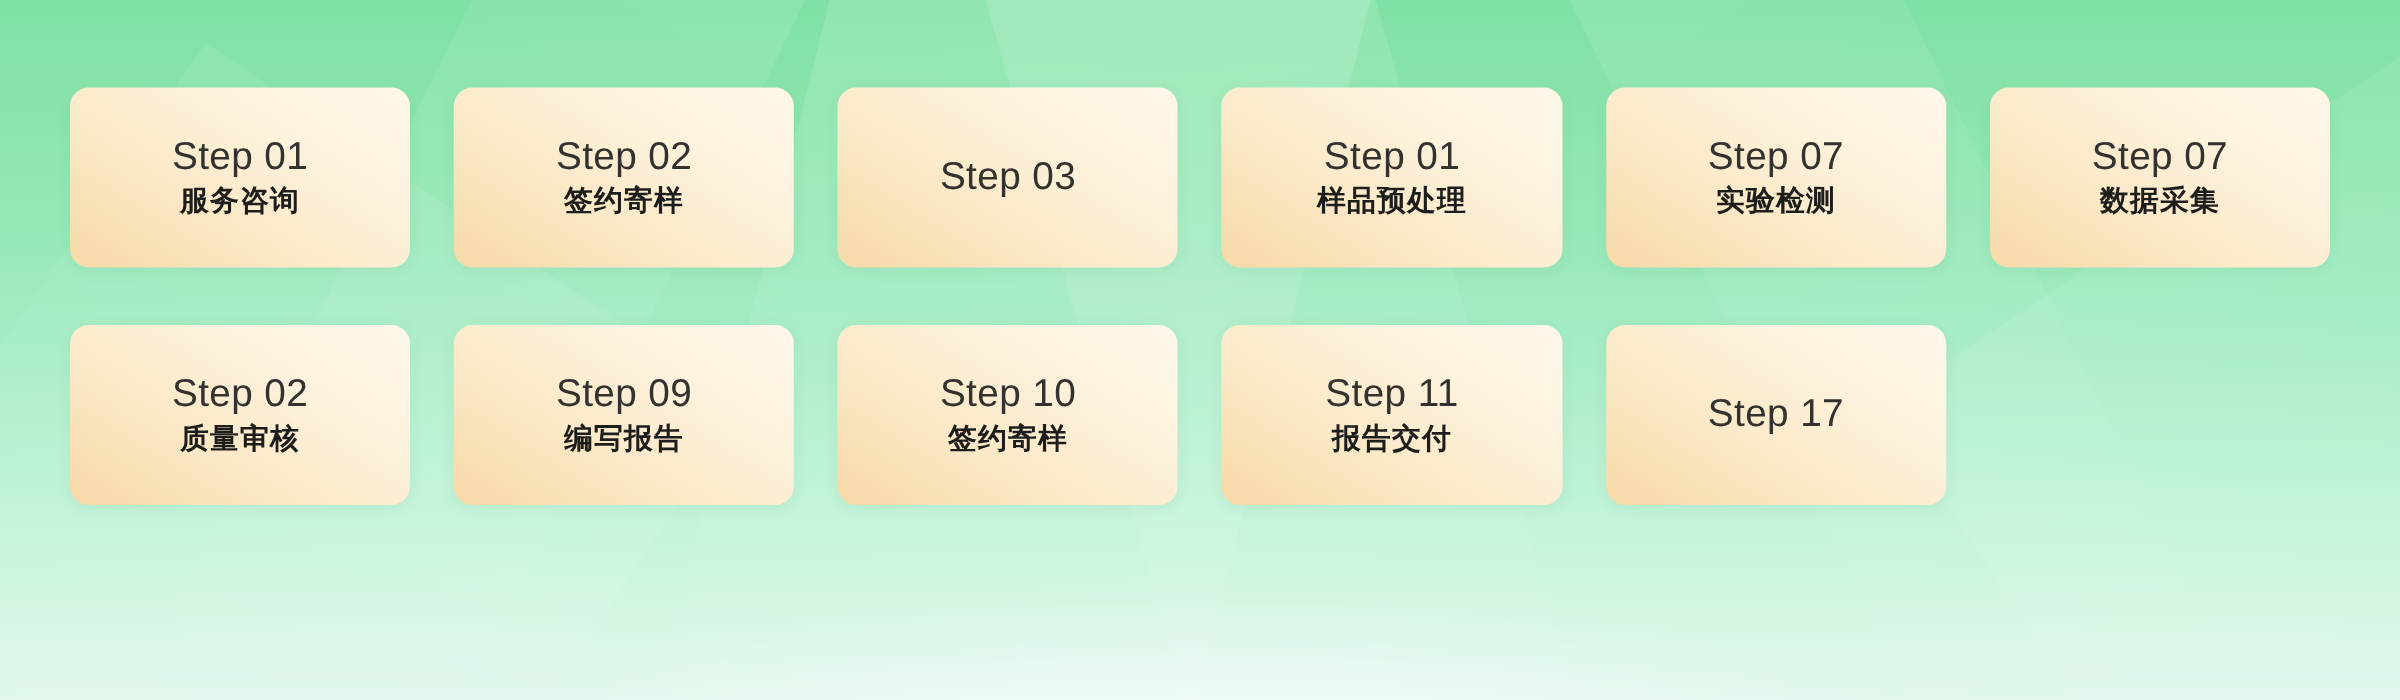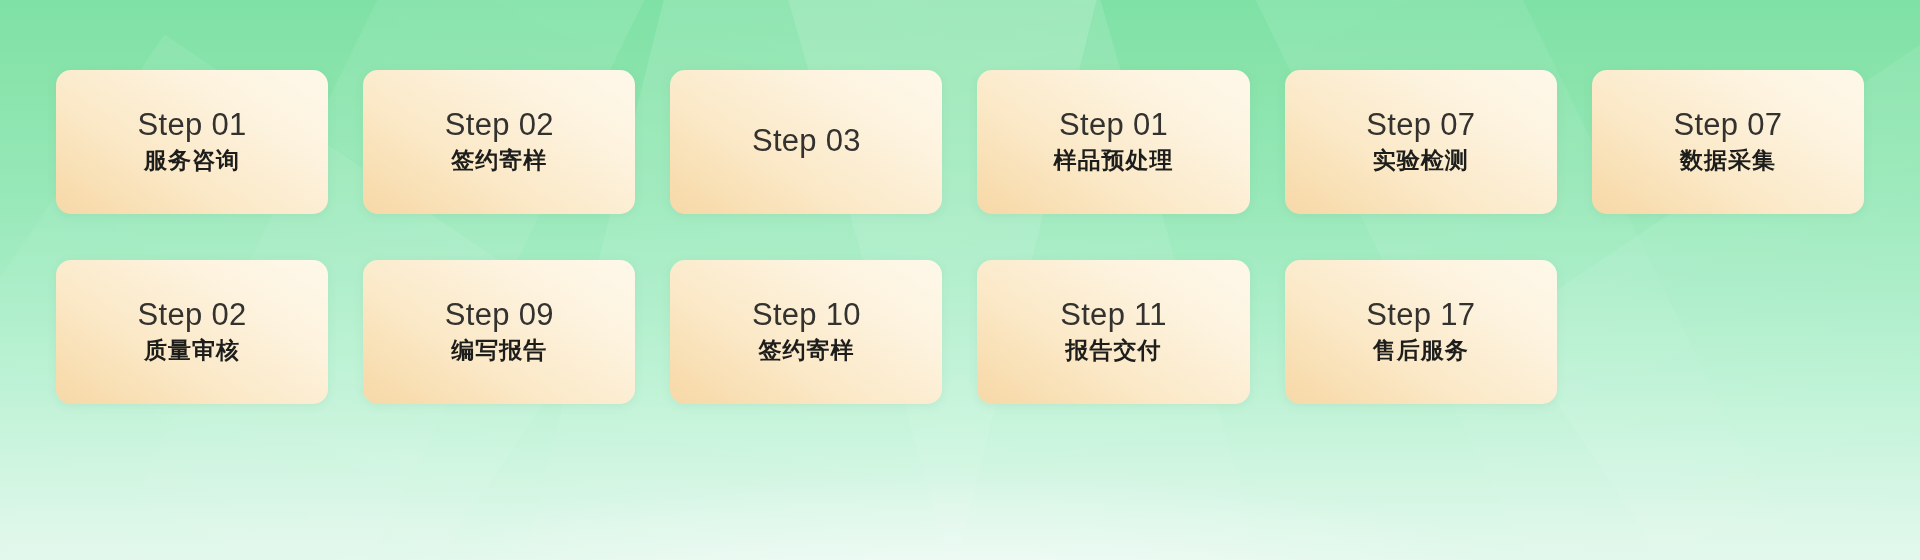--- a/index.html
+++ b/index.html
@@ -196,17 +196,16 @@
       <div class="step-title">签约寄样</div>
     </div>
 
     <div class="step-card">
       <div class="step-label">Step 11</div>
       <div class="step-title">报告交付</div>
     </div>
 
     <div class="step-card">
       <div class="step-label">Step 17</div>
-      <div class="step-title">售后服务</div>
     </div>
 
   </div>
 </div>
 
 </body></html>

